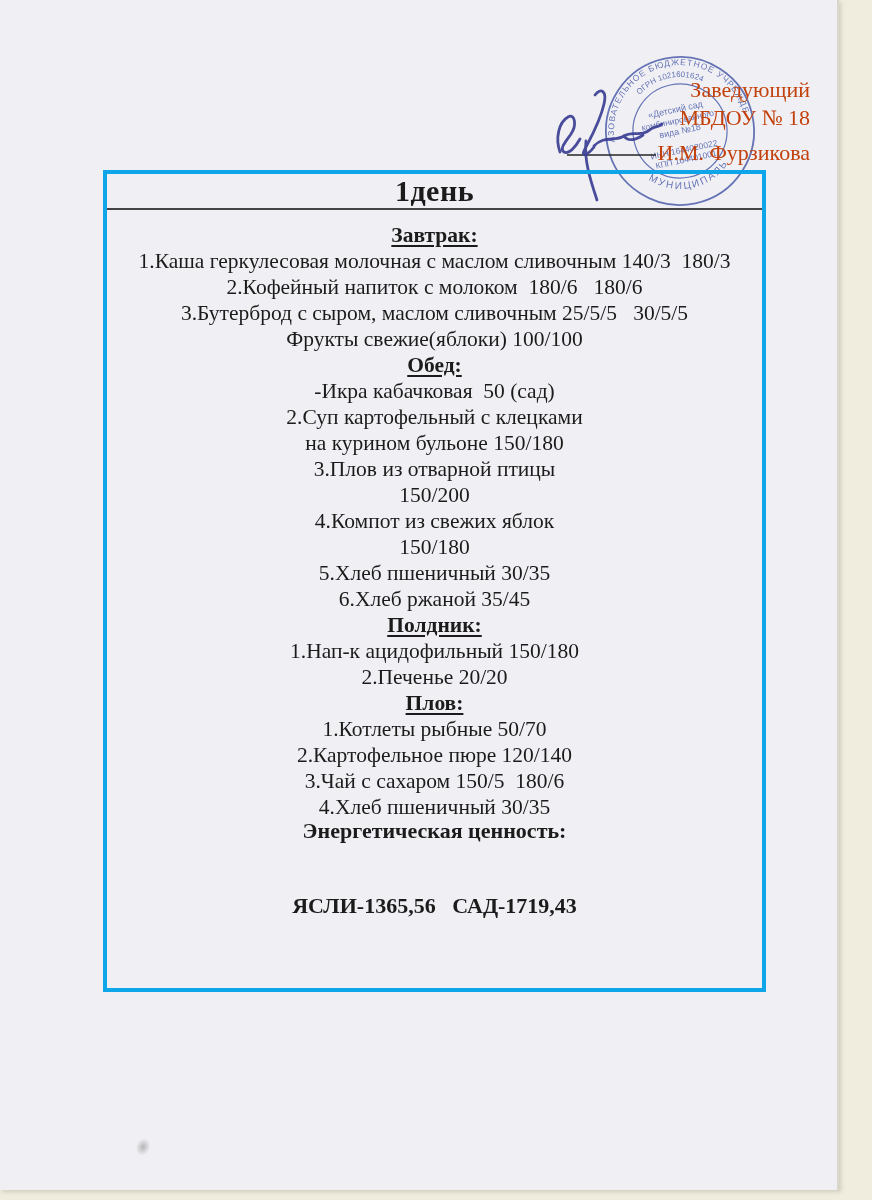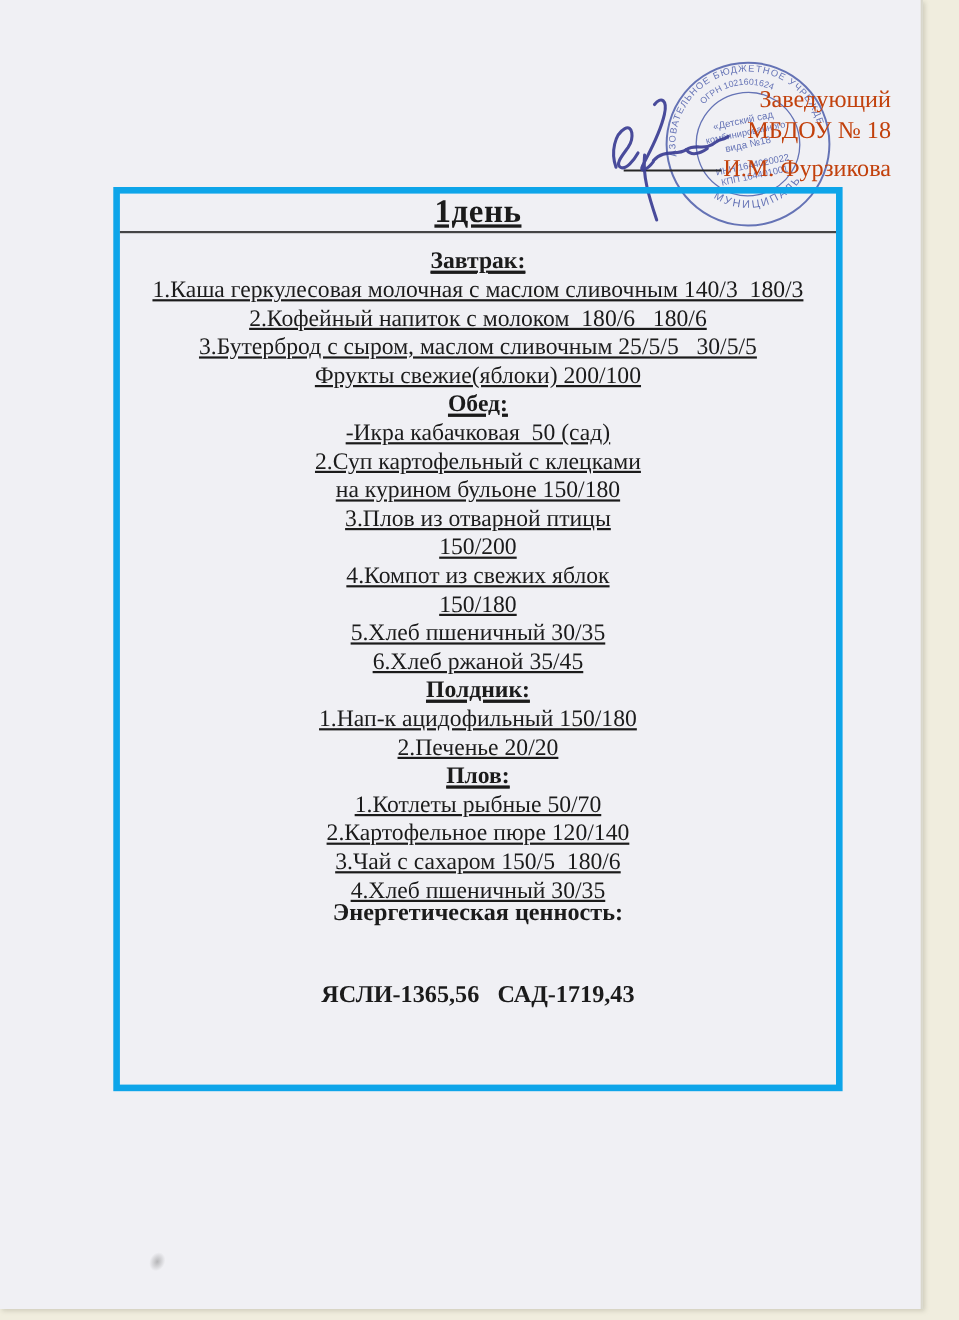--- a/index.html
+++ b/index.html
@@ -22,23 +22,22 @@
     text-align:right; font-size:22px; line-height:28px; color:#c2410c;
   }
   .header-block .sig-name { margin-top:7px; }
   
   .stamp { position:absolute; left:599px; top:50px; width:162px; height:162px; opacity:.8; }
   
   .signature { position:absolute; left:540px; top:78px; width:135px; height:130px; }
   
   .menu-table {
     position:absolute; left:103px; top:170px; width:663px; height:822px;
-    border:6px solid #0ea5e9;
+    border:4px solid #0ea5e9;
     background:transparent;
-    text-decoration:underline;
   }
   .menu-title-row {
     height:36px; border-bottom:2px solid #454545;
     display:flex; align-items:center; justify-content:center;
   }
   .menu-title { font-size:30px; font-weight:bold; letter-spacing:.5px; }
   .menu-body { padding-top:12px; text-align:center; }
   .menu-body div { font-size:21.5px; line-height:26px; white-space:pre-wrap; }
   .menu-body .section {
     font-weight:bold;
@@ -111,21 +110,21 @@
 <div class="menu-table">
   <div class="menu-title-row">
     <span class="menu-title">1день</span>
   </div>
   <div class="menu-body">
 
   <div class="section">Завтрак:</div>
       <div class="item">1.Каша геркулесовая молочная с маслом сливочным 140/3  180/3</div>
       <div class="item">2.Кофейный напиток с молоком  180/6   180/6</div>
       <div class="item">3.Бутерброд с сыром, маслом сливочным 25/5/5   30/5/5</div>
-      <div class="item">Фрукты свежие(яблоки) 200/100</div>
+      <div class="item">Фрукты свежие(яблоки) 100/100</div>
       <div class="section">Обед:</div>
       <div class="item">-Икра кабачковая  50 (сад)</div>
       <div class="item">2.Суп картофельный с клецками</div>
       <div class="item">на курином бульоне 150/180</div>
       <div class="item">3.Плов из отварной птицы</div>
       <div class="item">150/200</div>
       <div class="item">4.Компот из свежих яблок</div>
       <div class="item">150/180</div>
       <div class="item">5.Хлеб пшеничный 30/35</div>
       <div class="item">6.Хлеб ржаной 35/45</div>

